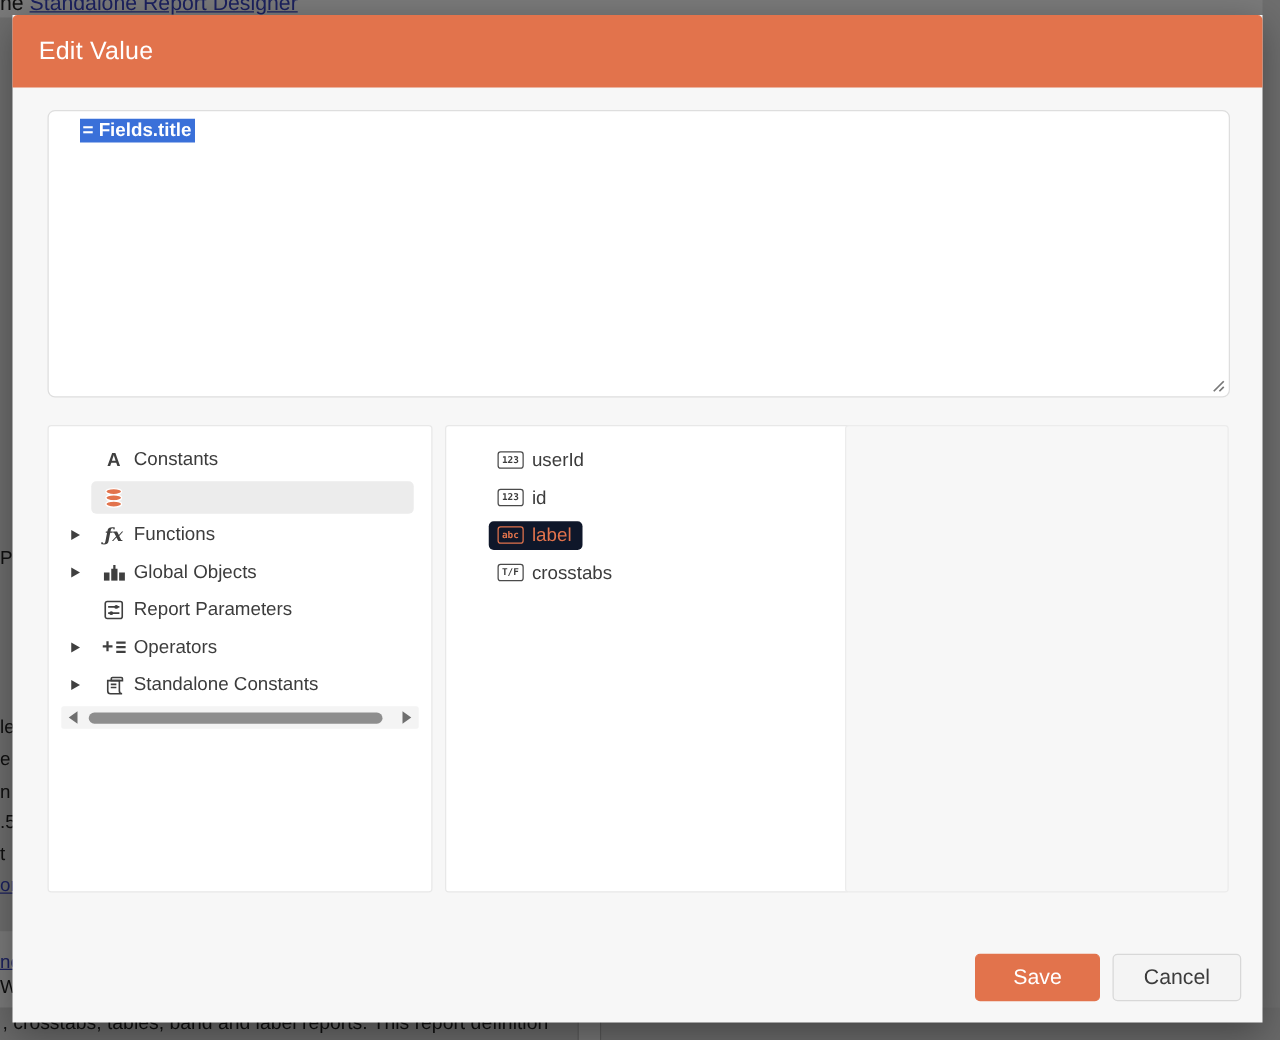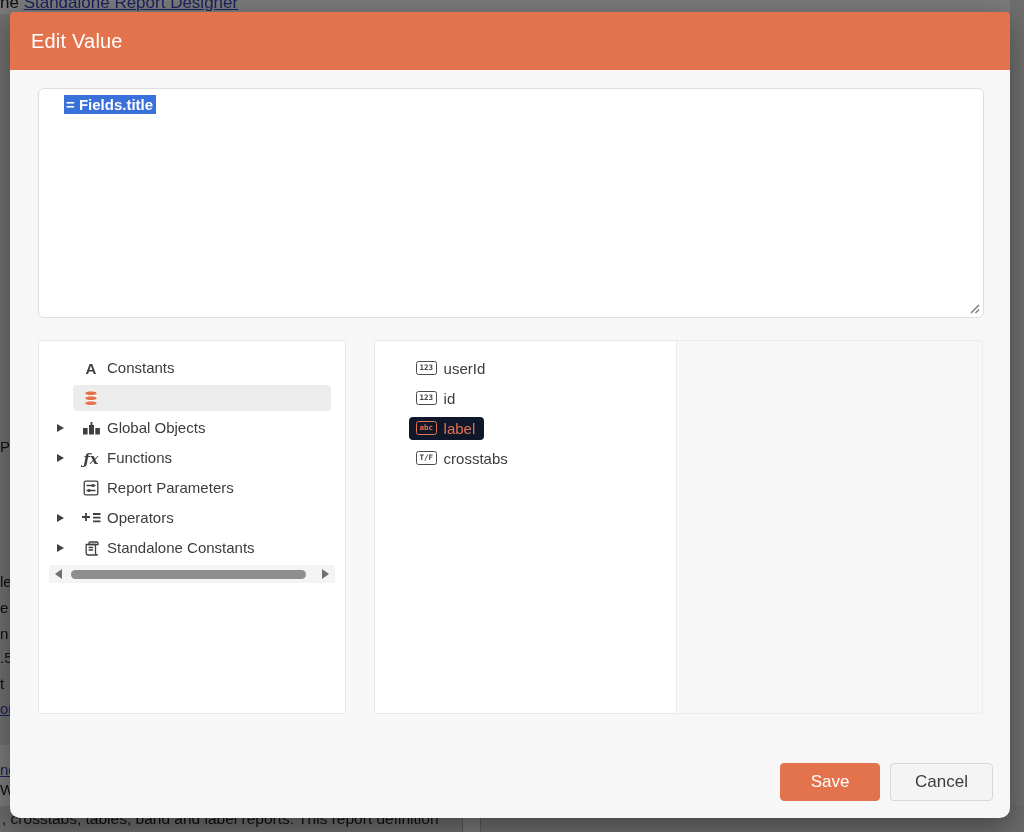--- a/index.html
+++ b/index.html
@@ -22,37 +22,37 @@
   .vstrip{position:absolute;left:462px;top:788px;width:19px;height:44px;background:#f2f2f2;
           border-left:1px solid #b5b5b5;border-right:1px solid #b5b5b5;}
   .frag{position:absolute;font-size:15px;color:#222;white-space:nowrap;left:0;}
   .frag.lnk{color:var(--link);text-decoration:underline;}
   .bottomtext{position:absolute;left:2px;top:810px;font-size:15.5px;color:#1f1f1f;white-space:nowrap;}
 
   .dim{position:absolute;inset:0;background:rgba(0,0,0,0.52);z-index:2;}
 
   
   .modal{position:absolute;left:10px;top:12px;width:1000px;height:806px;background:#f7f7f7;
-         border-radius:10px;box-shadow:0 8px 28px rgba(0,0,0,.35);z-index:3;}
+         border-radius:0;box-shadow:0 8px 28px rgba(0,0,0,.35);z-index:3;}
   .mhead{height:58px;background:var(--accent);border-radius:4px 4px 0 0;
          display:flex;align-items:center;padding:0 21px;}
   .mtitle{color:#fff;font-size:20px;font-weight:500;letter-spacing:.2px;}
 
   
   .editor{position:absolute;left:28px;top:76px;width:946px;height:230px;background:#fff;
           border:1px solid #dedede;border-radius:6px;padding:7px 25px;
           font-size:15px;font-weight:700;color:#333;cursor:text;}
   .editor .sel{background:var(--selection);color:#fff;padding:1px 3px 1px 2px;}
   .grip{position:absolute;right:3px;bottom:3px;}
 
   
   .panel{position:absolute;top:328px;height:374px;background:#fff;border:1px solid #e8e8e8;
          border-radius:3px;}
   .panel.pleft{left:28px;width:308px;}
-  .panel.pmid{left:364px;width:324px;}
+  .panel.pmid{left:346px;width:324px;}
   .panel.pright{left:666px;width:307px;background:#f7f7f7;border-color:#ececec;}
 
   .tree{padding-top:12px;position:relative;}
   .trow{position:relative;height:30px;font-size:15px;color:#3c3c3c;cursor:default;}
   .trow .exp{position:absolute;left:18px;top:10.5px;width:0;height:0;z-index:1;
              border-top:4.5px solid transparent;border-bottom:4.5px solid transparent;
              border-left:7.5px solid #3f3f3f;cursor:pointer;}
   .trow .ico{position:absolute;left:40px;top:0;width:24px;height:30px;z-index:1;
              display:flex;align-items:center;justify-content:center;}
   .trow .lbl{position:absolute;left:68px;top:6px;white-space:nowrap;z-index:1;}
@@ -145,35 +145,35 @@
               <svg width="16" height="17" viewBox="0 0 16 17">
                 <ellipse cx="8" cy="3.2" rx="6.3" ry="2.4" fill="#e2734c" stroke="#fff" stroke-width="1"></ellipse>
                 <ellipse cx="8" cy="8.2" rx="6.3" ry="2.4" fill="#e2734c" stroke="#fff" stroke-width="1"></ellipse>
                 <ellipse cx="8" cy="13.2" rx="6.3" ry="2.4" fill="#e2734c" stroke="#fff" stroke-width="1"></ellipse>
               </svg>
             </span>
           </div>
           <div class="trow">
             <span class="exp"></span>
             <span class="ico">
+              <span class="gfx">ƒx</span>
+            </span>
+            <span class="lbl">Functions</span>
+          </div>
+          <div class="trow">
+            <span class="exp"></span>
+            <span class="ico">
               <svg width="17" height="14" viewBox="0 0 17 14" fill="#3f3f3f">
                 <rect x="0" y="7" width="4.6" height="6.5"></rect>
                 <rect x="6" y="4" width="5" height="9.5"></rect>
                 <rect x="12.3" y="7" width="4.6" height="6.5"></rect>
                 <rect x="7.6" y="1" width="1.8" height="3.5"></rect>
               </svg>
             </span>
             <span class="lbl">Global Objects</span>
-          </div>
-          <div class="trow">
-            <span class="exp"></span>
-            <span class="ico">
-              <span class="gfx">ƒx</span>
-            </span>
-            <span class="lbl">Functions</span>
           </div>
           <div class="trow">
             <span class="ico">
               <svg width="16" height="16" viewBox="0 0 16 16" fill="none" stroke="#3f3f3f" stroke-width="1.3">
                 <rect x="1.2" y="1.2" width="13.6" height="13.6" rx="1.6"></rect>
                 <path d="M3.5 5.5h9 M3.5 10.5h9"></path>
                 <circle cx="10" cy="5.5" r="1.5" fill="#3f3f3f" stroke="none"></circle>
                 <circle cx="6" cy="10.5" r="1.5" fill="#3f3f3f" stroke="none"></circle>
               </svg>
             </span>

